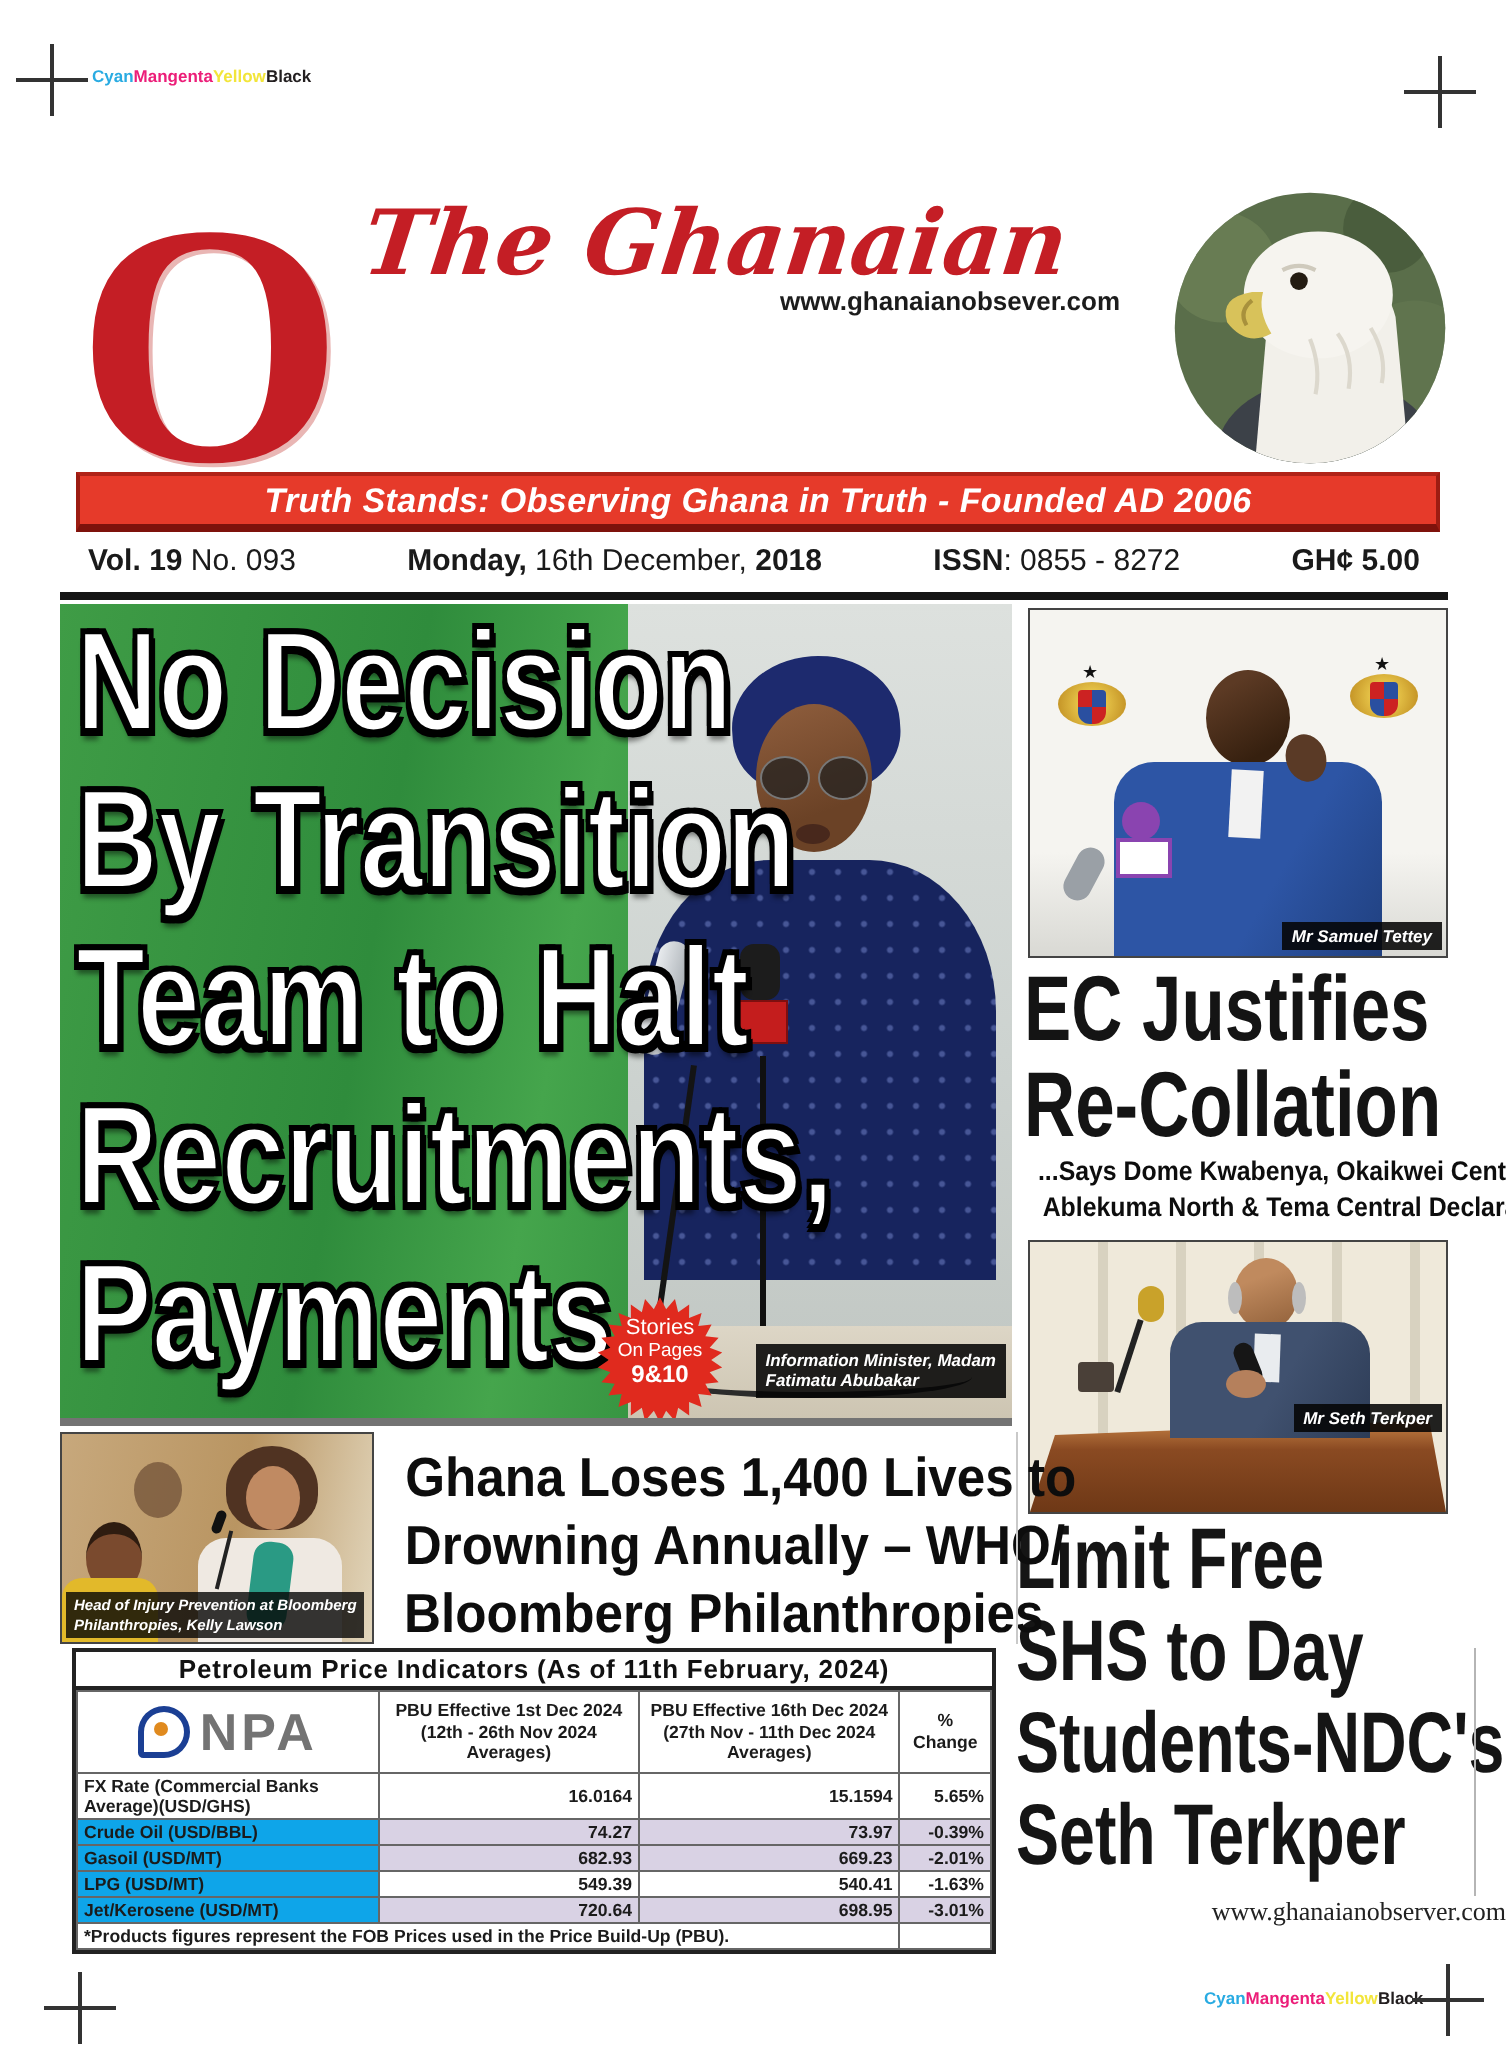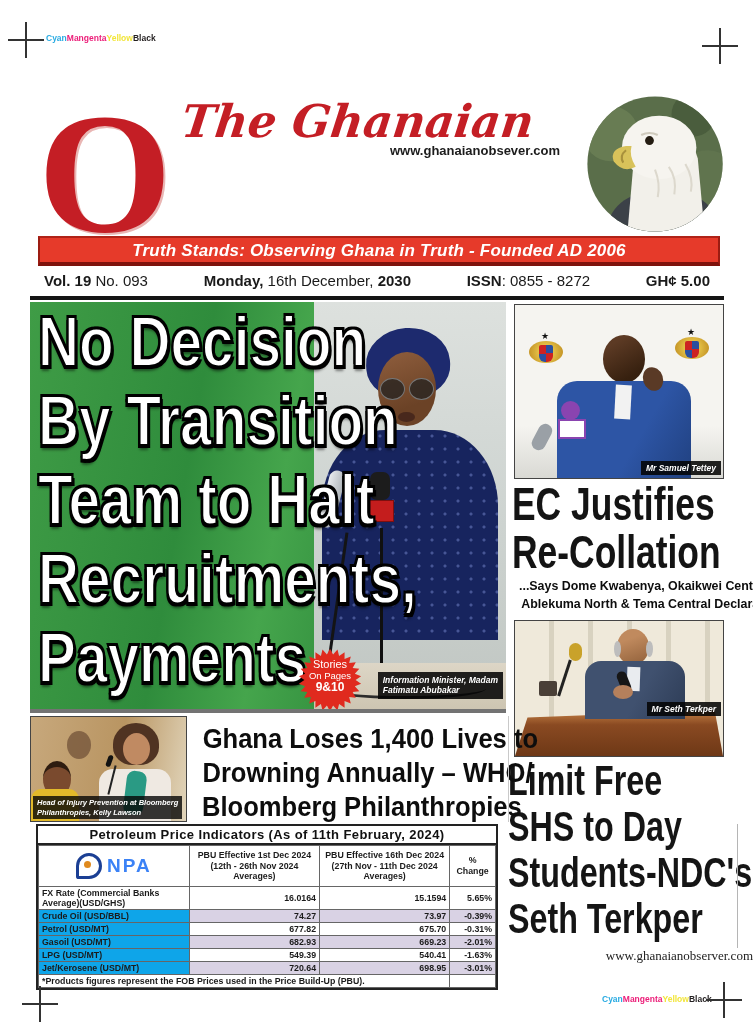--- a/index.html
+++ b/index.html
@@ -158,21 +158,21 @@
   table.pt th{font-weight:bold;text-align:center;line-height:1.25;height:38px;}
   col.c0{width:33%}col.c1{width:28.5%}col.c2{width:28.5%}col.c3{width:10%}
   td.lab{font-weight:bold;text-align:left;background:#0ea5e9;}
   tr.r0 td.lab{background:#fff;}
   td.num{text-align:right;font-weight:bold;}
   tr.stripe td.num{background:#d9d2e4;}
   td.note{font-weight:bold;font-size:9px;}
   .npa-cell{display:flex;align-items:center;justify-content:center;gap:5px;height:100%;}
   .npa-icon{width:20px;height:20px;border:3px solid #1b3f94;border-radius:50% 50% 50% 10%;position:relative;}
   .npa-icon::after{content:"";position:absolute;left:5px;top:5px;width:7px;height:7px;border-radius:50%;background:#e08a1e;}
-  .npa-text{font-size:19px;font-weight:bold;color:#3b82f6;letter-spacing:2px;}
+  .npa-text{font-size:26px;font-weight:bold;color:#737373;letter-spacing:2px;}
 
   .footer-url{position:absolute;left:0;top:948px;width:753px;text-align:right;
         font:13px "Liberation Serif",serif;color:#222;}
 </style>
 </head>
 <body>
 
 <div class="page">
 
   <div class="reg-cross" style="left:8px;top:22px;"></div>
@@ -216,21 +216,21 @@
 
   <div class="infobar">
     <div>
       <b>Vol.</b>
       <b>19</b>
       <span>No. 093</span>
     </div>
     <div>
       <b>Monday,</b>
       <span>16th December,</span>
-      <b>2030</b>
+      <b>2018</b>
     </div>
     <div>
       <b>ISSN</b><span>: 0855 - 8272</span>
     </div>
     <div>
       <b>GH¢ 5.00</b>
     </div>
   </div>
   <div class="rule"></div>
 
@@ -373,26 +373,20 @@
         <td class="num">16.0164</td>
         <td class="num">15.1594</td>
         <td class="num">5.65%</td>
       </tr>
       <tr class="stripe">
         <td class="lab">Crude Oil (USD/BBL)</td>
         <td class="num">74.27</td>
         <td class="num">73.97</td>
         <td class="num">-0.39%</td>
       </tr>
-      <tr>
-        <td class="lab">Petrol (USD/MT)</td>
-        <td class="num">677.82</td>
-        <td class="num">675.70</td>
-        <td class="num">-0.31%</td>
-      </tr>
       <tr class="stripe">
         <td class="lab">Gasoil (USD/MT)</td>
         <td class="num">682.93</td>
         <td class="num">669.23</td>
         <td class="num">-2.01%</td>
       </tr>
       <tr>
         <td class="lab">LPG (USD/MT)</td>
         <td class="num">549.39</td>
         <td class="num">540.41</td>

